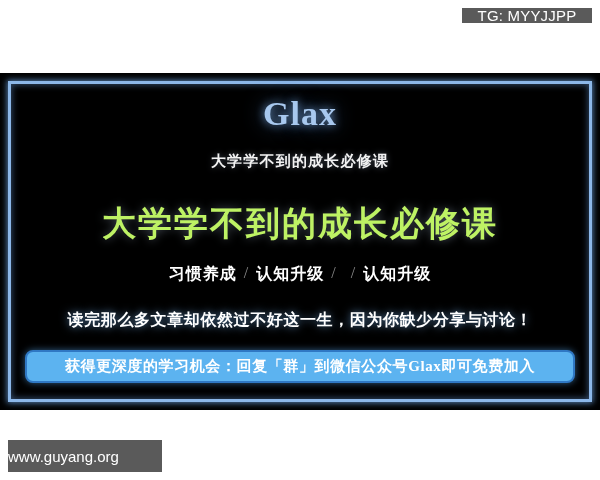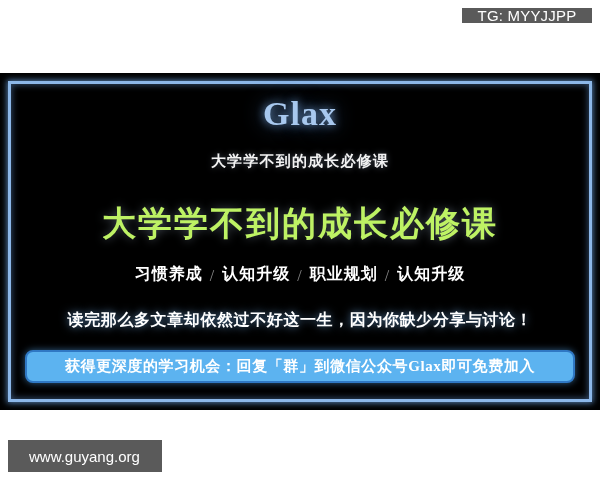--- a/index.html
+++ b/index.html
@@ -95,21 +95,21 @@
     line-height: 1.1;
   }
 
   .keywords {
     margin-top: 22px;
     font-size: 16px;
     font-weight: bold;
     color: #ffffff;
     letter-spacing: 1px;
     display: flex;
-    align-items: flex-end;
+    align-items: flex-start;
     white-space: nowrap;
   }
   .keywords .sep {
     color: #8a8a8a;
     font-weight: normal;
     margin: 0 7px;
   }
 
   .tagline {
     margin-top: 25px;
@@ -145,21 +145,21 @@
     position: absolute;
     left: 8px;
     top: 440px;
     width: 154px;
     height: 32px;
     background: #5a5a5a;
     color: #ffffff;
     font-size: 15px;
     display: flex;
     align-items: center;
-    padding-left: 21px;
+    padding-left: 0;
     box-sizing: border-box;
     white-space: nowrap;
   }
 </style>
 </head>
 <body>
 
 <div class="tg-badge">
   <span>TG: MYYJJPP</span>
 </div>
@@ -170,21 +170,20 @@
   <div class="poster-inner">
     <div class="brand">Glax</div>
     <div class="brand-sub">大学学不到的成长必修课</div>
     <div class="headline">大学学不到的成长必修课</div>
 
     <div class="keywords">
       <span>习惯养成</span>
       <span class="sep">/</span>
       <span>认知升级</span>
       <span class="sep">/</span>
-      <span>职业规划</span>
       <span class="sep">/</span>
       <span>认知升级</span>
     </div>
 
     <div class="tagline">读完那么多文章却依然过不好这一生，因为你缺少分享与讨论！</div>
 
     <div class="cta">
       <span>获得更深度的学习机会：回复「群」到微信公众号Glax即可免费加入</span>
     </div>
   </div>

